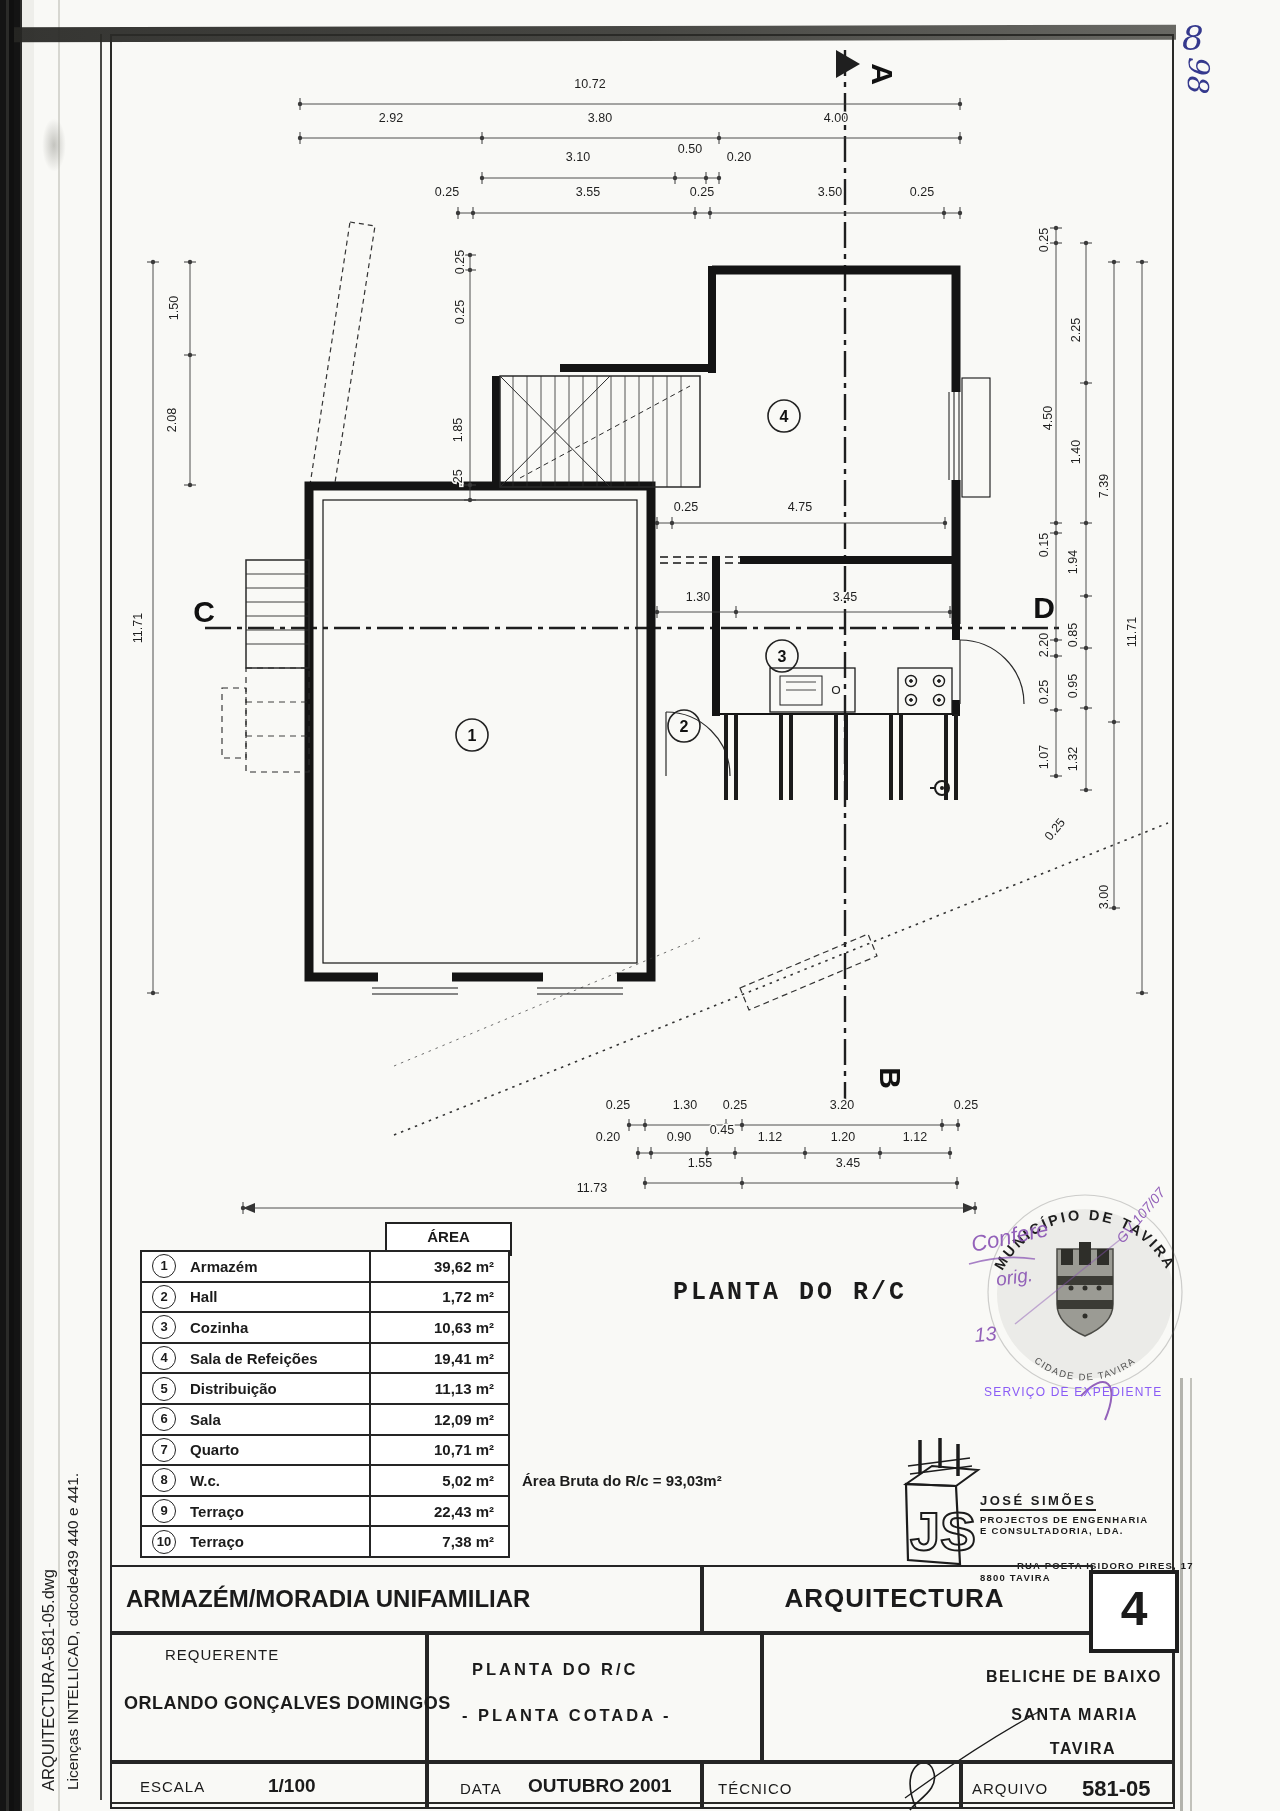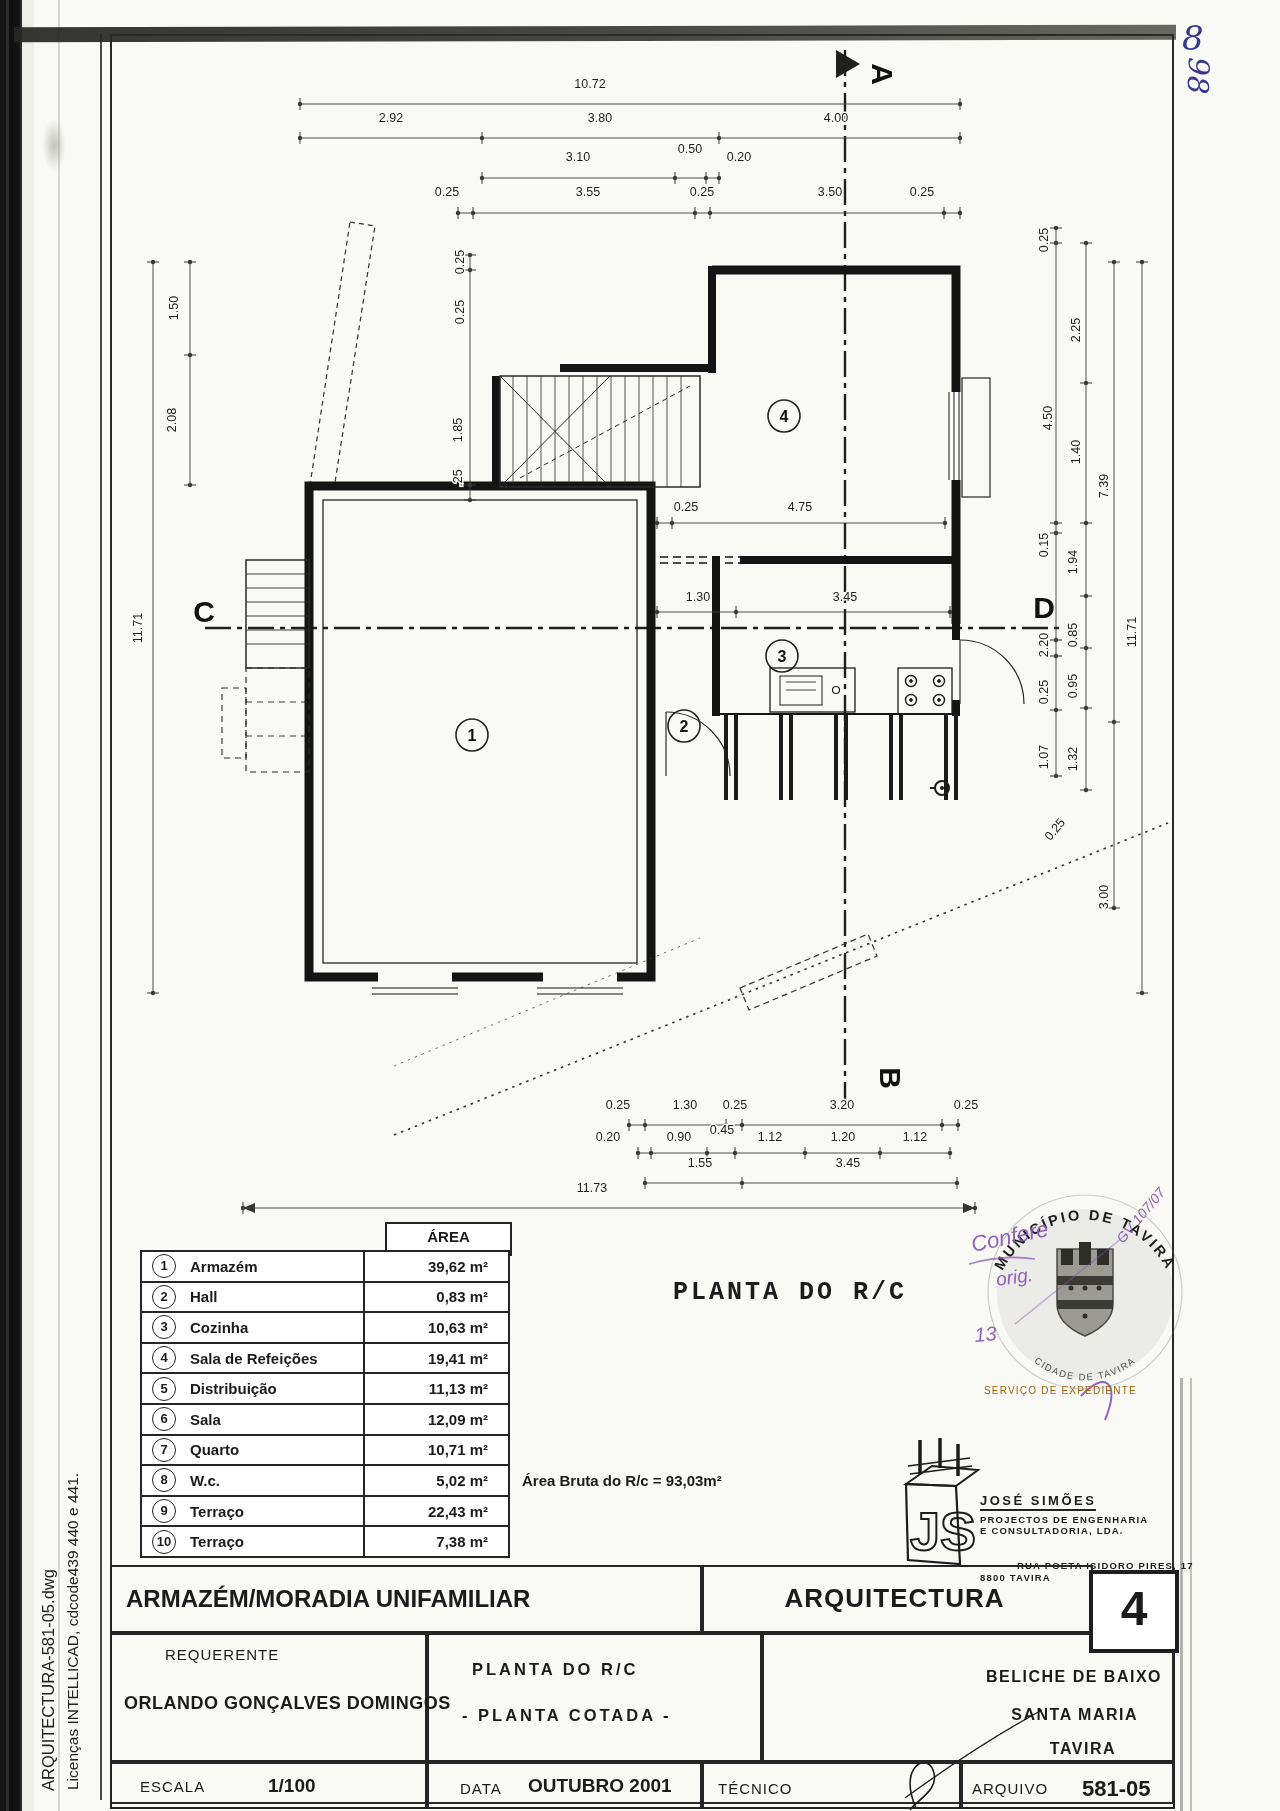--- a/index.html
+++ b/index.html
@@ -39,31 +39,31 @@
   .at-header{position:absolute;left:245px;top:0;width:123px;height:26px;border:2.2px solid #222;
     background:#fff;text-align:center;font-weight:700;font-size:15px;padding-top:4px;}
   #at-rows{position:absolute;left:0;top:30px;width:370px;}
   .at-row{position:relative;height:28.6px;border:2px solid #252525;margin-top:-2px;background:#fff;
     display:flex;align-items:center;}
   .at-num{width:44px;display:flex;justify-content:center;}
   .circ{display:inline-block;width:22px;height:22px;border:1.6px solid #222;border-radius:50%;
     text-align:center;line-height:21px;font-size:13px;font-weight:600;}
   .at-label{flex:1;font-size:15px;font-weight:600;padding-left:4px;}
   .at-val{width:123px;align-self:stretch;border-left:2px solid #252525;text-align:right;
-    padding-right:20px;font-weight:700;font-size:15px;display:flex;align-items:center;justify-content:flex-end;}
+    padding-right:14px;font-weight:700;font-size:15px;display:flex;align-items:center;justify-content:flex-end;}
 
   
   .jsb{font-weight:700;color:#1c1c1c;margin-top:33px;}
   #js-name{left:980px;top:1460px;font-size:13px;letter-spacing:2.5px;border-bottom:2px solid #222;padding-bottom:1px;}
   #js-l1{left:980px;top:1481px;font-size:9.5px;letter-spacing:1.2px;}
   #js-l2{left:980px;top:1492px;font-size:9.5px;letter-spacing:1.2px;}
   #js-l3{left:980px;top:1527px;font-size:9.5px;letter-spacing:1.2px;padding-left:37px;}
   #js-l4{left:980px;top:1539px;font-size:9.5px;letter-spacing:1.2px;}
 
-  #servico{left:984px;top:1385px;font-size:10px;letter-spacing:1.2px;color:#a16207;}
+  #servico{left:984px;top:1385px;font-size:12px;letter-spacing:1.2px;color:#8b5cf6;}
 
   
   .side{position:absolute;transform-origin:0 100%;transform:rotate(-90deg);font-size:16.5px;color:#222;}
   #side1{left:58px;top:1772px;}
   #side2{left:82px;top:1772px;font-size:15.5px;}
 
   
   .tb-cell{position:absolute;border:2.2px solid #252525;background:transparent;}
   .tb-label{font-size:15px;letter-spacing:1px;}
   .tb-val{font-weight:700;}
@@ -474,21 +474,21 @@
             <span class="circ">1</span>
           </span>
           <span class="at-label">Armazém</span>
           <span class="at-val">39,62 m²</span>
         </div>
         <div class="at-row">
           <span class="at-num">
             <span class="circ">2</span>
           </span>
           <span class="at-label">Hall</span>
-          <span class="at-val">0,83 m²</span>
+          <span class="at-val">1,72 m²</span>
         </div>
         <div class="at-row">
           <span class="at-num">
             <span class="circ">3</span>
           </span>
           <span class="at-label">Cozinha</span>
           <span class="at-val">10,63 m²</span>
         </div>
         <div class="at-row">
           <span class="at-num">

